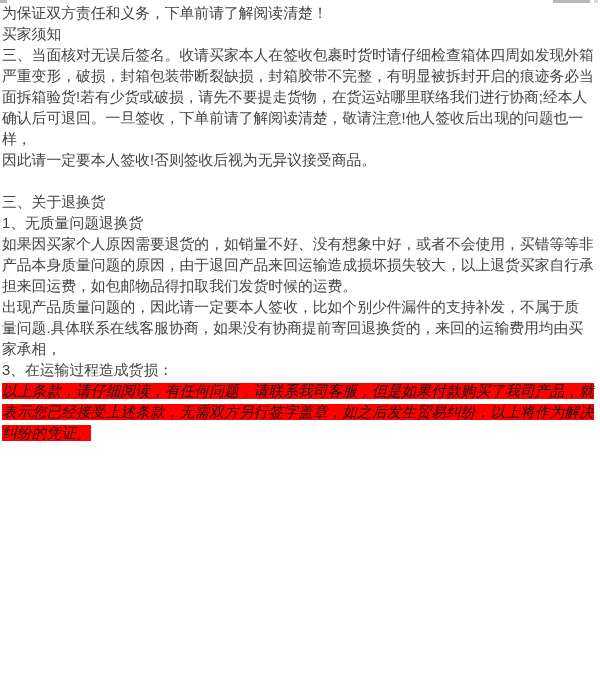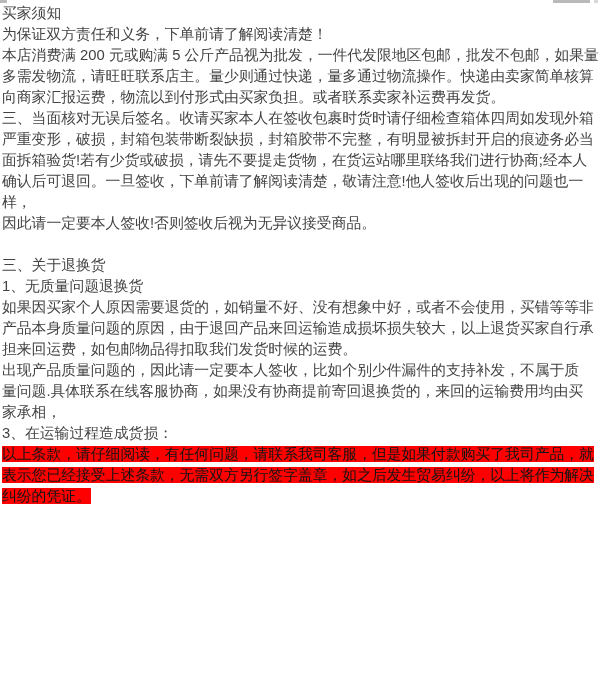--- a/index.html
+++ b/index.html
@@ -23,41 +23,38 @@
     position: absolute; top: 0; height: 3px;
     background: #b9b9b9;
   }
   .corner-mark.left  { left: 0;  width: 7px; }
   .corner-mark.right { left: 553px; width: 37px; }
   .corner-mark.dot   { left: 594px; width: 4px; background: #d9d9d9; }
   .line { min-height: 21px; white-space: pre-wrap; }
   .para { white-space: pre-wrap; }
   .gap-before { margin-top: 21px; }
   .indent1 { padding-left: 20px; }
-  .hl-notice { white-space: pre-wrap; }
+  .hl-notice { white-space: pre-wrap; font-style: italic; }
   .hl-notice .hl-span {
     background: #fe0000;
     color: #141414;
   }
 </style>
 </head>
 <body>
 
 <div class="page">
 
   <div class="corner-mark left"></div>
   <div class="corner-mark right"></div>
   <div class="corner-mark dot"></div>
 
+  <div class="line">为保证双方责任和义务，下单前请了解阅读清楚！</div>
   <div class="line">买家须知</div>
-  <div class="line">为保证双方责任和义务，下单前请了解阅读清楚！</div>
 
-  <div class="para">本店消费满 200 元或购满 5 公斤产品视为批发，一件代发限地区包邮，批发不包邮，如果量
-多需发物流，请旺旺联系店主。量少则通过快递，量多通过物流操作。快递由卖家简单核算
-向商家汇报运费，物流以到付形式由买家负担。或者联系卖家补运费再发货。</div>
 
   <div class="para">三、当面核对无误后签名。收请买家本人在签收包裹时货时请仔细检查箱体四周如发现外箱
 严重变形，破损，封箱包装带断裂缺损，封箱胶带不完整，有明显被拆封开启的痕迹务必当
 面拆箱验货!若有少货或破损，请先不要提走货物，在货运站哪里联络我们进行协商;经本人
 确认后可退回。一旦签收，下单前请了解阅读清楚，敬请注意!他人签收后出现的问题也一样，
 因此请一定要本人签收!否则签收后视为无异议接受商品。</div>
 
   <div class="line gap-before">三、关于退换货</div>
 
   <div class="line">1、无质量问题退换货</div>

